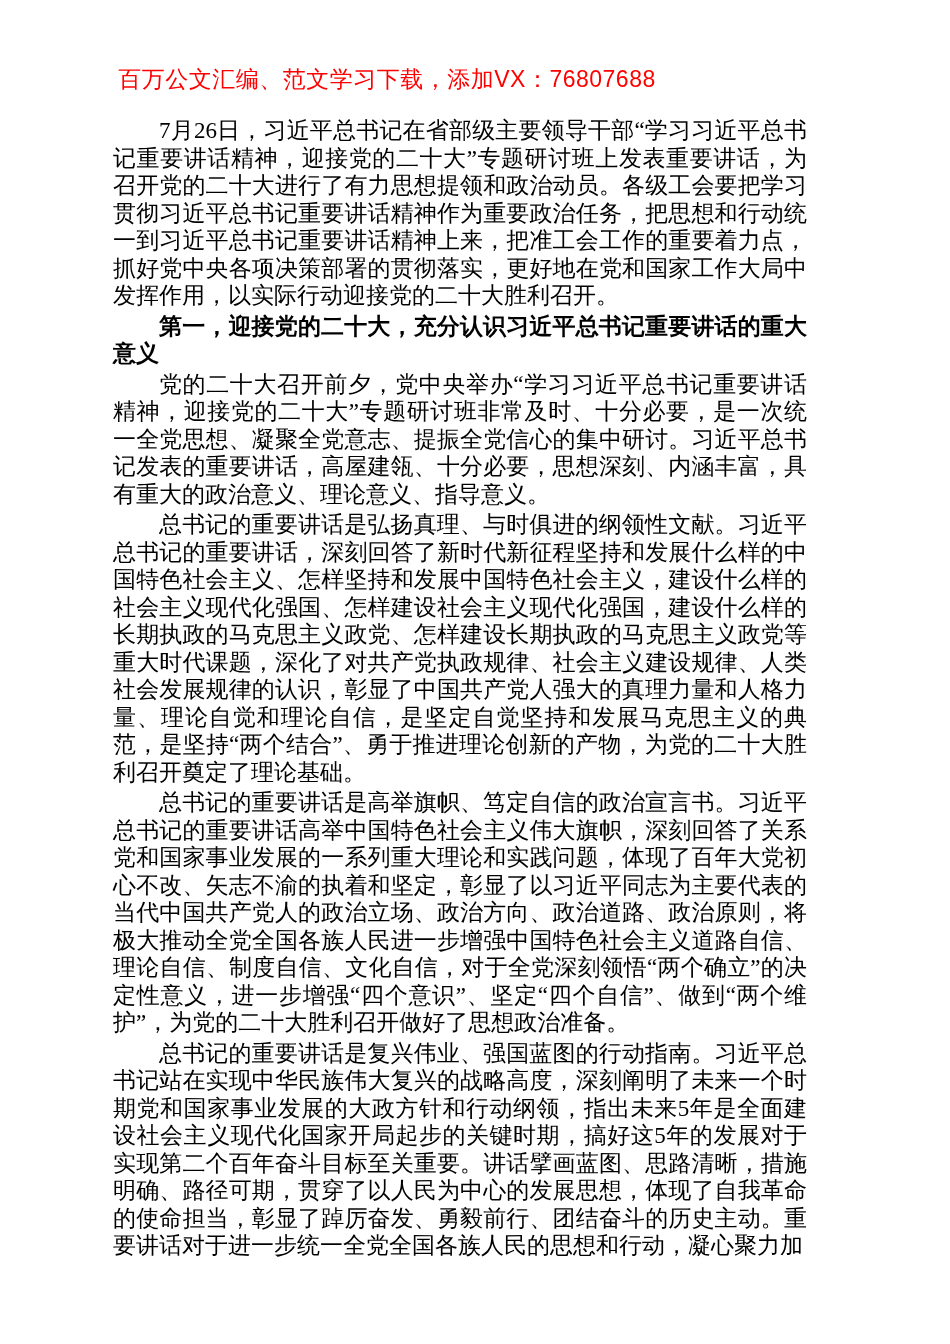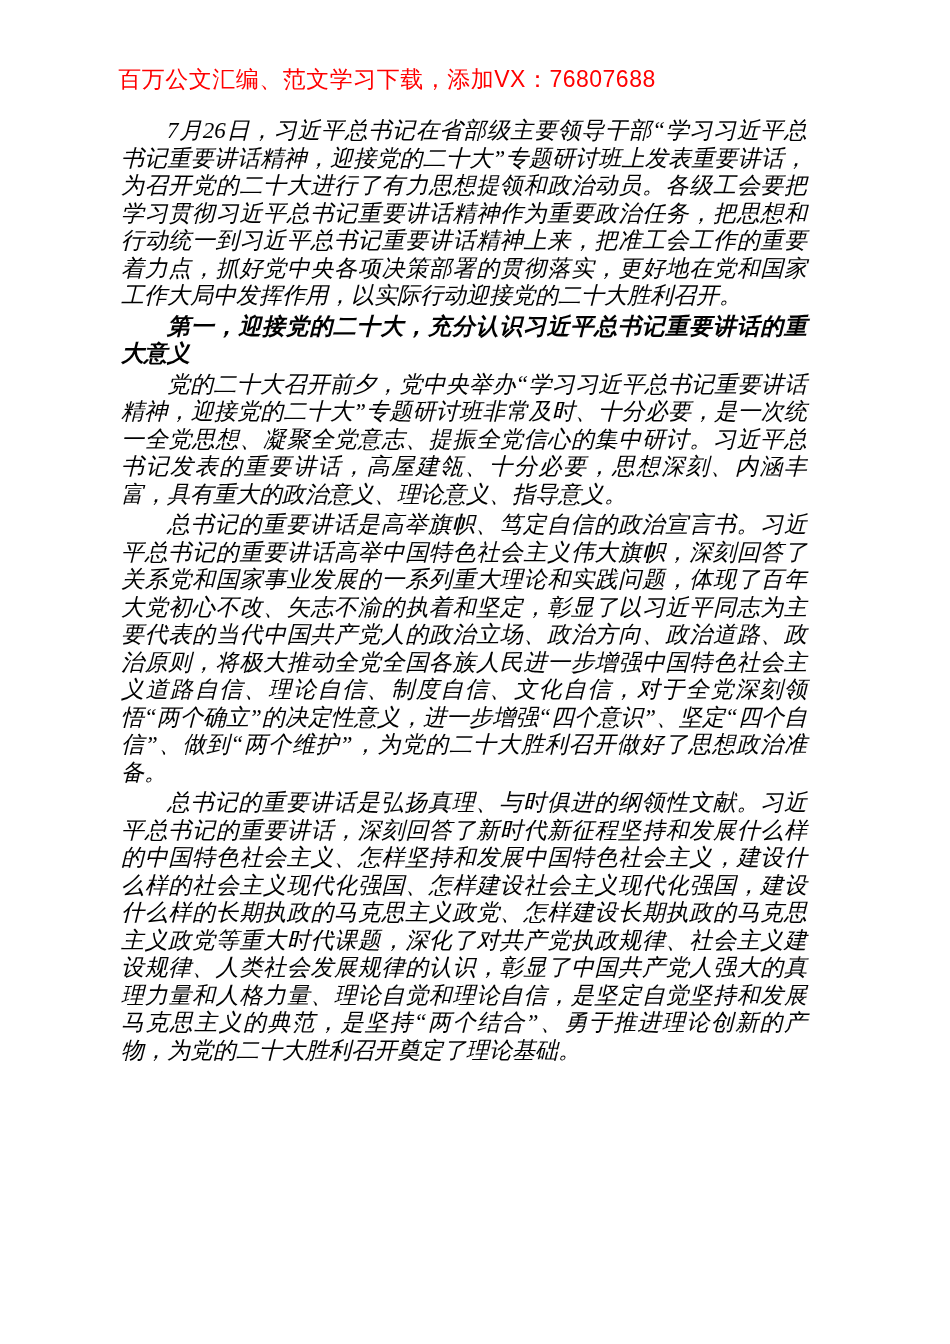--- a/index.html
+++ b/index.html
@@ -34,41 +34,41 @@
     left: 113px;
     width: 694px;
     color: #000000;
     font-size: 23px;
     line-height: 27.5px;
     text-align: justify;
     text-justify: inter-ideograph;
     word-break: break-all;
   }
   .para {
-    margin: 0 0 3px 8px;
+    margin: 0 0 3px 0;
     text-indent: 2em;
-    font-style: italic;
   }
   .para.heading {
     font-weight: bold;
   }
 </style>
 </head>
 <body>
 
 <div class="page">
 
   <div class="banner">百万公文汇编、范文学习下载，添加VX：76807688</div>
 
   <div class="doc">
     <p class="para">7月26日，习近平总书记在省部级主要领导干部“学习习近平总书记重要讲话精神，迎接党的二十大”专题研讨班上发表重要讲话，为召开党的二十大进行了有力思想提领和政治动员。各级工会要把学习贯彻习近平总书记重要讲话精神作为重要政治任务，把思想和行动统一到习近平总书记重要讲话精神上来，把准工会工作的重要着力点，抓好党中央各项决策部署的贯彻落实，更好地在党和国家工作大局中发挥作用，以实际行动迎接党的二十大胜利召开。</p>
 
     <p class="para heading">第一，迎接党的二十大，充分认识习近平总书记重要讲话的重大意义</p>
 
     <p class="para">党的二十大召开前夕，党中央举办“学习习近平总书记重要讲话精神，迎接党的二十大”专题研讨班非常及时、十分必要，是一次统一全党思想、凝聚全党意志、提振全党信心的集中研讨。习近平总书记发表的重要讲话，高屋建瓴、十分必要，思想深刻、内涵丰富，具有重大的政治意义、理论意义、指导意义。</p>
 
+    <p class="para">总书记的重要讲话是弘扬真理、与时俱进的纲领性文献。习近平总书记的重要讲话，深刻回答了新时代新征程坚持和发展什么样的中国特色社会主义、怎样坚持和发展中国特色社会主义，建设什么样的社会主义现代化强国、怎样建设社会主义现代化强国，建设什么样的长期执政的马克思主义政党、怎样建设长期执政的马克思主义政党等重大时代课题，深化了对共产党执政规律、社会主义建设规律、人类社会发展规律的认识，彰显了中国共产党人强大的真理力量和人格力量、理论自觉和理论自信，是坚定自觉坚持和发展马克思主义的典范，是坚持“两个结合”、勇于推进理论创新的产物，为党的二十大胜利召开奠定了理论基础。</p>
+
     <p class="para">总书记的重要讲话是高举旗帜、笃定自信的政治宣言书。习近平总书记的重要讲话高举中国特色社会主义伟大旗帜，深刻回答了关系党和国家事业发展的一系列重大理论和实践问题，体现了百年大党初心不改、矢志不渝的执着和坚定，彰显了以习近平同志为主要代表的当代中国共产党人的政治立场、政治方向、政治道路、政治原则，将极大推动全党全国各族人民进一步增强中国特色社会主义道路自信、理论自信、制度自信、文化自信，对于全党深刻领悟“两个确立”的决定性意义，进一步增强“四个意识”、坚定“四个自信”、做到“两个维护”，为党的二十大胜利召开做好了思想政治准备。</p>
 
-    <p class="para">总书记的重要讲话是弘扬真理、与时俱进的纲领性文献。习近平总书记的重要讲话，深刻回答了新时代新征程坚持和发展什么样的中国特色社会主义、怎样坚持和发展中国特色社会主义，建设什么样的社会主义现代化强国、怎样建设社会主义现代化强国，建设什么样的长期执政的马克思主义政党、怎样建设长期执政的马克思主义政党等重大时代课题，深化了对共产党执政规律、社会主义建设规律、人类社会发展规律的认识，彰显了中国共产党人强大的真理力量和人格力量、理论自觉和理论自信，是坚定自觉坚持和发展马克思主义的典范，是坚持“两个结合”、勇于推进理论创新的产物，为党的二十大胜利召开奠定了理论基础。</p>
-
+    <p class="para">总书记的重要讲话是复兴伟业、强国蓝图的行动指南。习近平总书记站在实现中华民族伟大复兴的战略高度，深刻阐明了未来一个时期党和国家事业发展的大政方针和行动纲领，指出未来5年是全面建设社会主义现代化国家开局起步的关键时期，搞好这5年的发展对于实现第二个百年奋斗目标至关重要。讲话擘画蓝图、思路清晰，措施明确、路径可期，贯穿了以人民为中心的发展思想，体现了自我革命的使命担当，彰显了踔厉奋发、勇毅前行、团结奋斗的历史主动。重要讲话对于进一步统一全党全国各族人民的思想和行动，凝心聚力加</p>
   </div>
 
 </div>
 
 </body></html>

